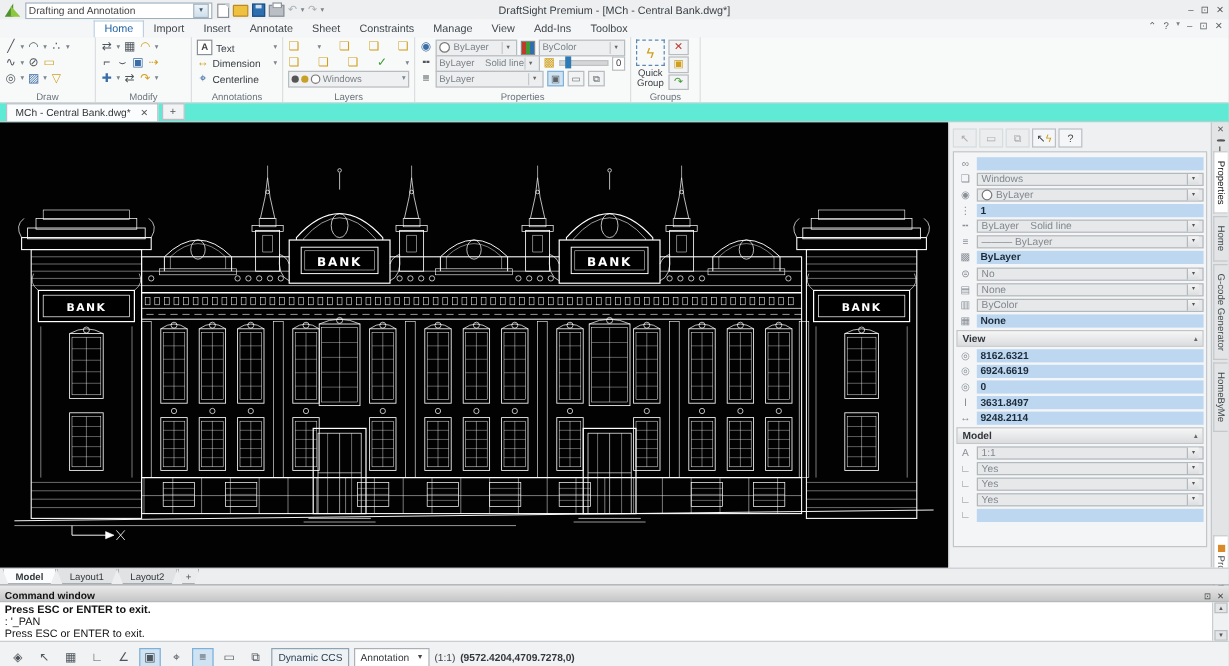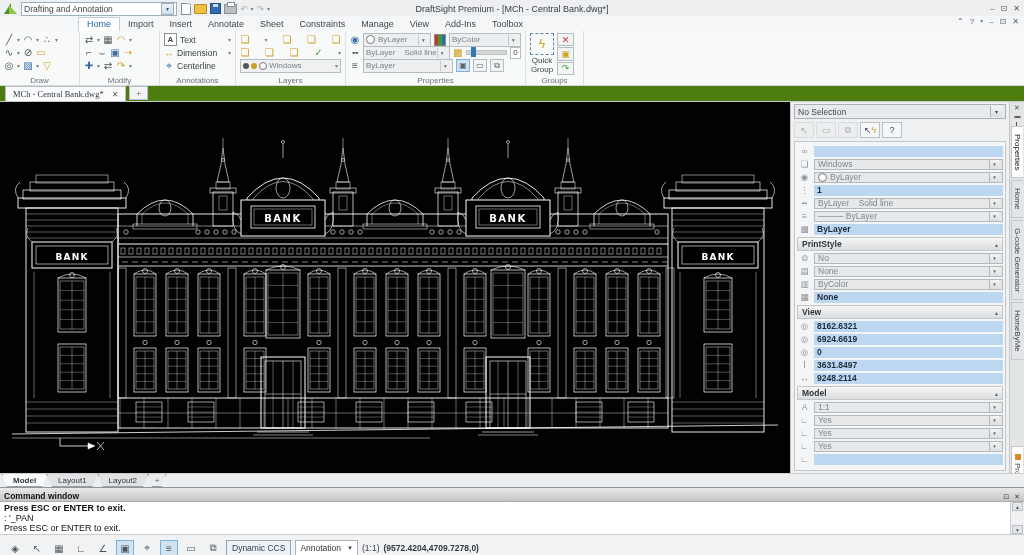--- a/index.html
+++ b/index.html
@@ -49,21 +49,21 @@
   .sl{width:52px;height:3px;background:#d4d6d8;border:1px solid #bfc2c5;position:relative;}
   .sl .knob{position:absolute;left:4px;top:-4px;width:5px;height:10px;background:#2f79b5;}
   .valbox{width:12px;height:10px;border:1px solid #b7bcc0;background:#fff;display:flex;align-items:center;justify-content:center;font-size:8px;color:#444;}
   .tgl{width:12px;height:11px;border:1px solid #b7bcc0;background:#f2f3f4;display:inline-flex;align-items:center;justify-content:center;font-size:8px;color:#5c6267;}
   .tgl.on{background:#cfe3f3;border-color:#7fb0d8;}
   .qg{display:flex;flex-direction:column;align-items:center;font-size:8px;color:#3c4146;line-height:9px;}
   .qgbox{width:22px;height:20px;border:1px dashed #5b87b5;display:flex;align-items:center;justify-content:center;font-size:12px;margin-bottom:1px;}
   .gcol{display:flex;flex-direction:column;gap:1px;margin-left:3px;}
   .gi{width:15px;height:14px;border:1px solid #b7bcc0;background:#f2f3f4;display:flex;align-items:center;justify-content:center;font-size:9px;}
   
-  .doctabs{height:15px;background:#4d7c0f;border-bottom:1px solid #c6cacd;display:flex;align-items:flex-end;padding-left:5px;flex:0 0 auto;font-family:Liberation Serif, serif;}
+  .doctabs{height:15px;background:#5eead4;border-bottom:1px solid #c6cacd;display:flex;align-items:flex-end;padding-left:5px;flex:0 0 auto;}
   .dtab{height:14px;background:#fbfcfd;border:1px solid #b9bfc4;border-bottom:none;font-size:8.5px;color:#33383c;padding:0 7px;display:flex;align-items:center;gap:8px;}
   .dtab .x{font-size:8px;color:#555;}
   .dplus{width:17px;height:12px;border:1px solid #b9bfc4;background:#f2f3f4;display:flex;align-items:center;justify-content:center;font-size:9px;color:#555;margin-left:3px;margin-bottom:1px;}
   
   .main{height:371px;display:flex;flex:0 0 auto;}
   .canvas{width:790px;height:371px;background:#020202;position:relative;flex:0 0 auto;}
   .canvas svg{position:absolute;left:0;top:0;}
   
   .props{width:219px;background:#eef0f1;border-left:1px solid #c4c8cb;box-sizing:border-box;padding:2px 3px;flex:0 0 auto;font-size:8.5px;}
   .psel{height:13px;background:#e8eaec;border:1px solid #aab0b5;display:flex;align-items:center;padding:0 3px;color:#41474c;}
@@ -939,24 +939,20 @@
           <g></g>
           <line x1="60" y1="344" x2="60" y2="336" stroke="#ffffff" stroke-width="0.8"></line>
           <line x1="60" y1="344" x2="92" y2="344" stroke="#ffffff" stroke-width="0.8"></line>
           <path d="M 88 341 L 95 344 L 88 347 Z" stroke="#ffffff" fill="#ffffff" stroke-width="0.5"></path>
           <line x1="97" y1="340" x2="104" y2="348" stroke="#ffffff" stroke-width="0.7"></line>
           <line x1="104" y1="340" x2="97" y2="348" stroke="#ffffff" stroke-width="0.7"></line>
         </svg>
     </div>
 
     <div class="props">
-      <div class="psel">
-        <span>No Selection</span>
-        <span class="dd">▾</span>
-      </div>
       <div class="ptools">
         <span class="pbtn dis">↖</span>
         <span class="pbtn dis">▭</span>
         <span class="pbtn dis">⧉</span>
         <span class="pbtn hl">
             <span>↖</span>
             <span class="gold">ϟ</span>
           </span>
         <span class="pbtn hl">?</span>
       </div>
@@ -997,24 +993,20 @@
                 <span class="dd">▾</span>
               </span>
             </div>
           <div class="prow">
               <span class="pic">▩</span>
               <span class="fblue b">ByLayer</span>
             </div>
         </div>
 
         <div class="sect">
-          <div class="sect-h">
-              <span>PrintStyle</span>
-              <span class="arr">▴</span>
-            </div>
           <div class="prow">
               <span class="pic">⊜</span>
               <span class="fdrop">
                 <span>No</span>
                 <span class="dd">▾</span>
               </span>
             </div>
           <div class="prow">
               <span class="pic">▤</span>
               <span class="fdrop">

